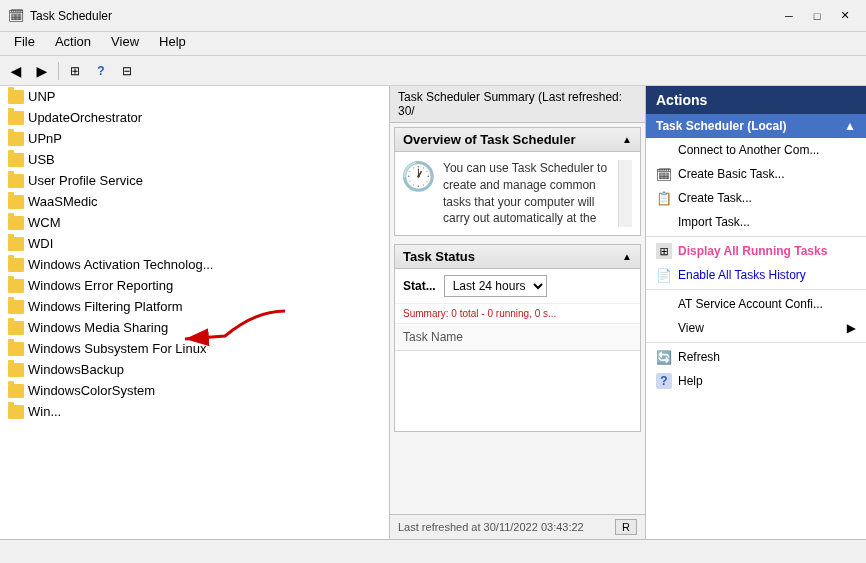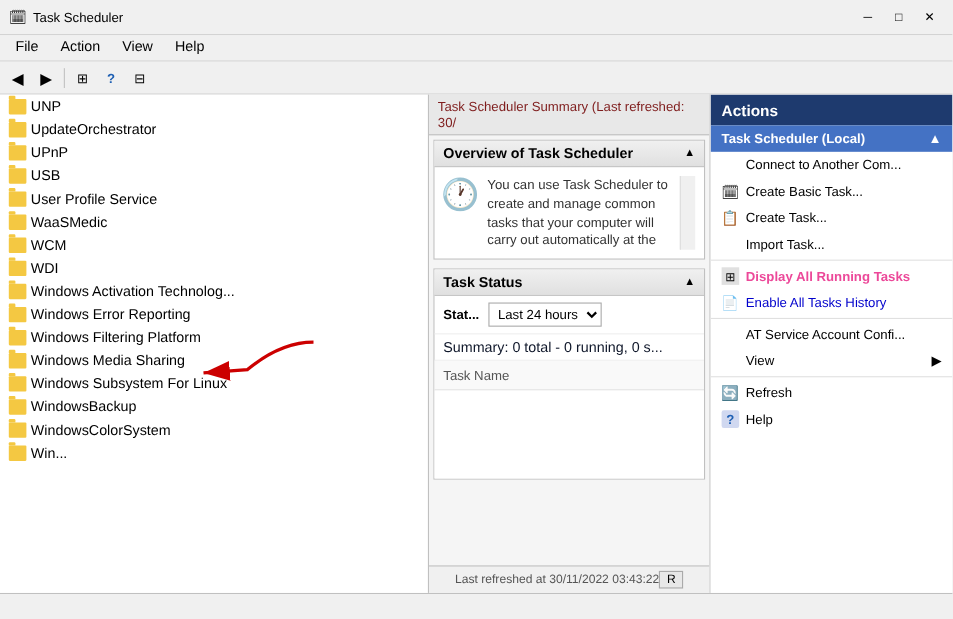--- a/index.html
+++ b/index.html
@@ -143,21 +143,21 @@
       border-right: 1px solid #c0c0c0;
       overflow-y: auto;
       display: flex;
       flex-direction: column;
     }
     .summary-header {
       background: #e8e8e8;
       border-bottom: 1px solid #c0c0c0;
       padding: 4px 8px;
       font-size: 12px;
-      color: #7f1d1d;
+      color: #000000;
     }
 
     
     .overview-section {
       border: 1px solid #c0c0c0;
       margin: 4px;
       background: white;
     }
     .section-header {
       background: linear-gradient(to bottom, #f0f0f0, #e0e0e0);
@@ -205,22 +205,22 @@
     }
     .status-select {
       border: 1px solid #aaa;
       background: white;
       padding: 2px 4px;
       font-size: 12px;
       cursor: pointer;
     }
     .summary-row {
       padding: 4px 8px;
-      font-size: 13px;
-      color: #0f172a;
+      font-size: 10px;
+      color: #b91c1c;
       border-bottom: 1px solid #eee;
     }
     .task-name-header {
       padding: 6px 8px;
       font-size: 12px;
       color: #555;
       border-bottom: 1px solid #ddd;
       background: #f9f9f9;
     }
     .task-name-area {
@@ -231,21 +231,21 @@
     
     .center-footer {
       margin-top: auto;
       border-top: 1px solid #c0c0c0;
       background: #f0f0f0;
       padding: 4px 8px;
       font-size: 11px;
       color: #555;
       display: flex;
       align-items: center;
-      justify-content: center;
+      justify-content: space-between;
     }
     .refresh-btn {
       border: 1px solid #aaa;
       background: #e8e8e8;
       padding: 1px 6px;
       cursor: pointer;
       font-size: 11px;
     }
 
     

